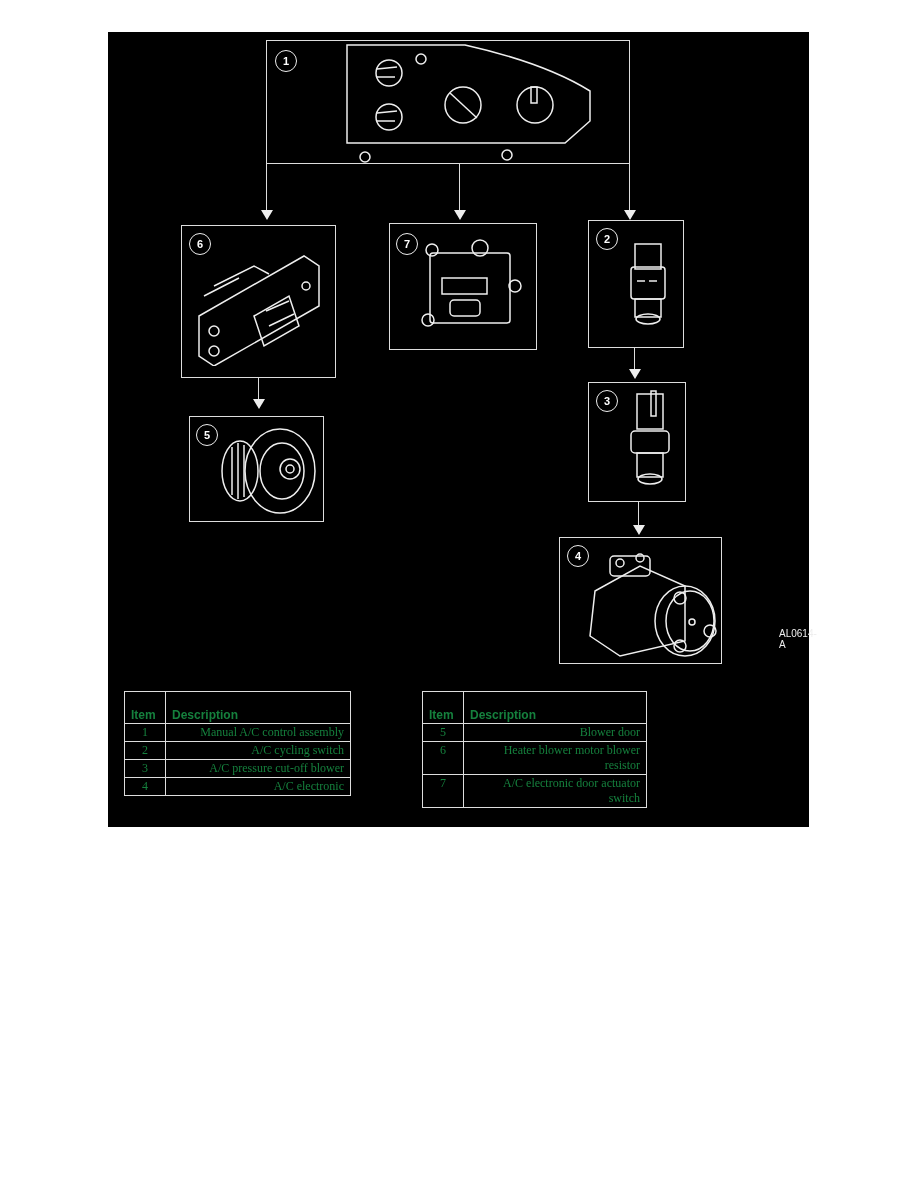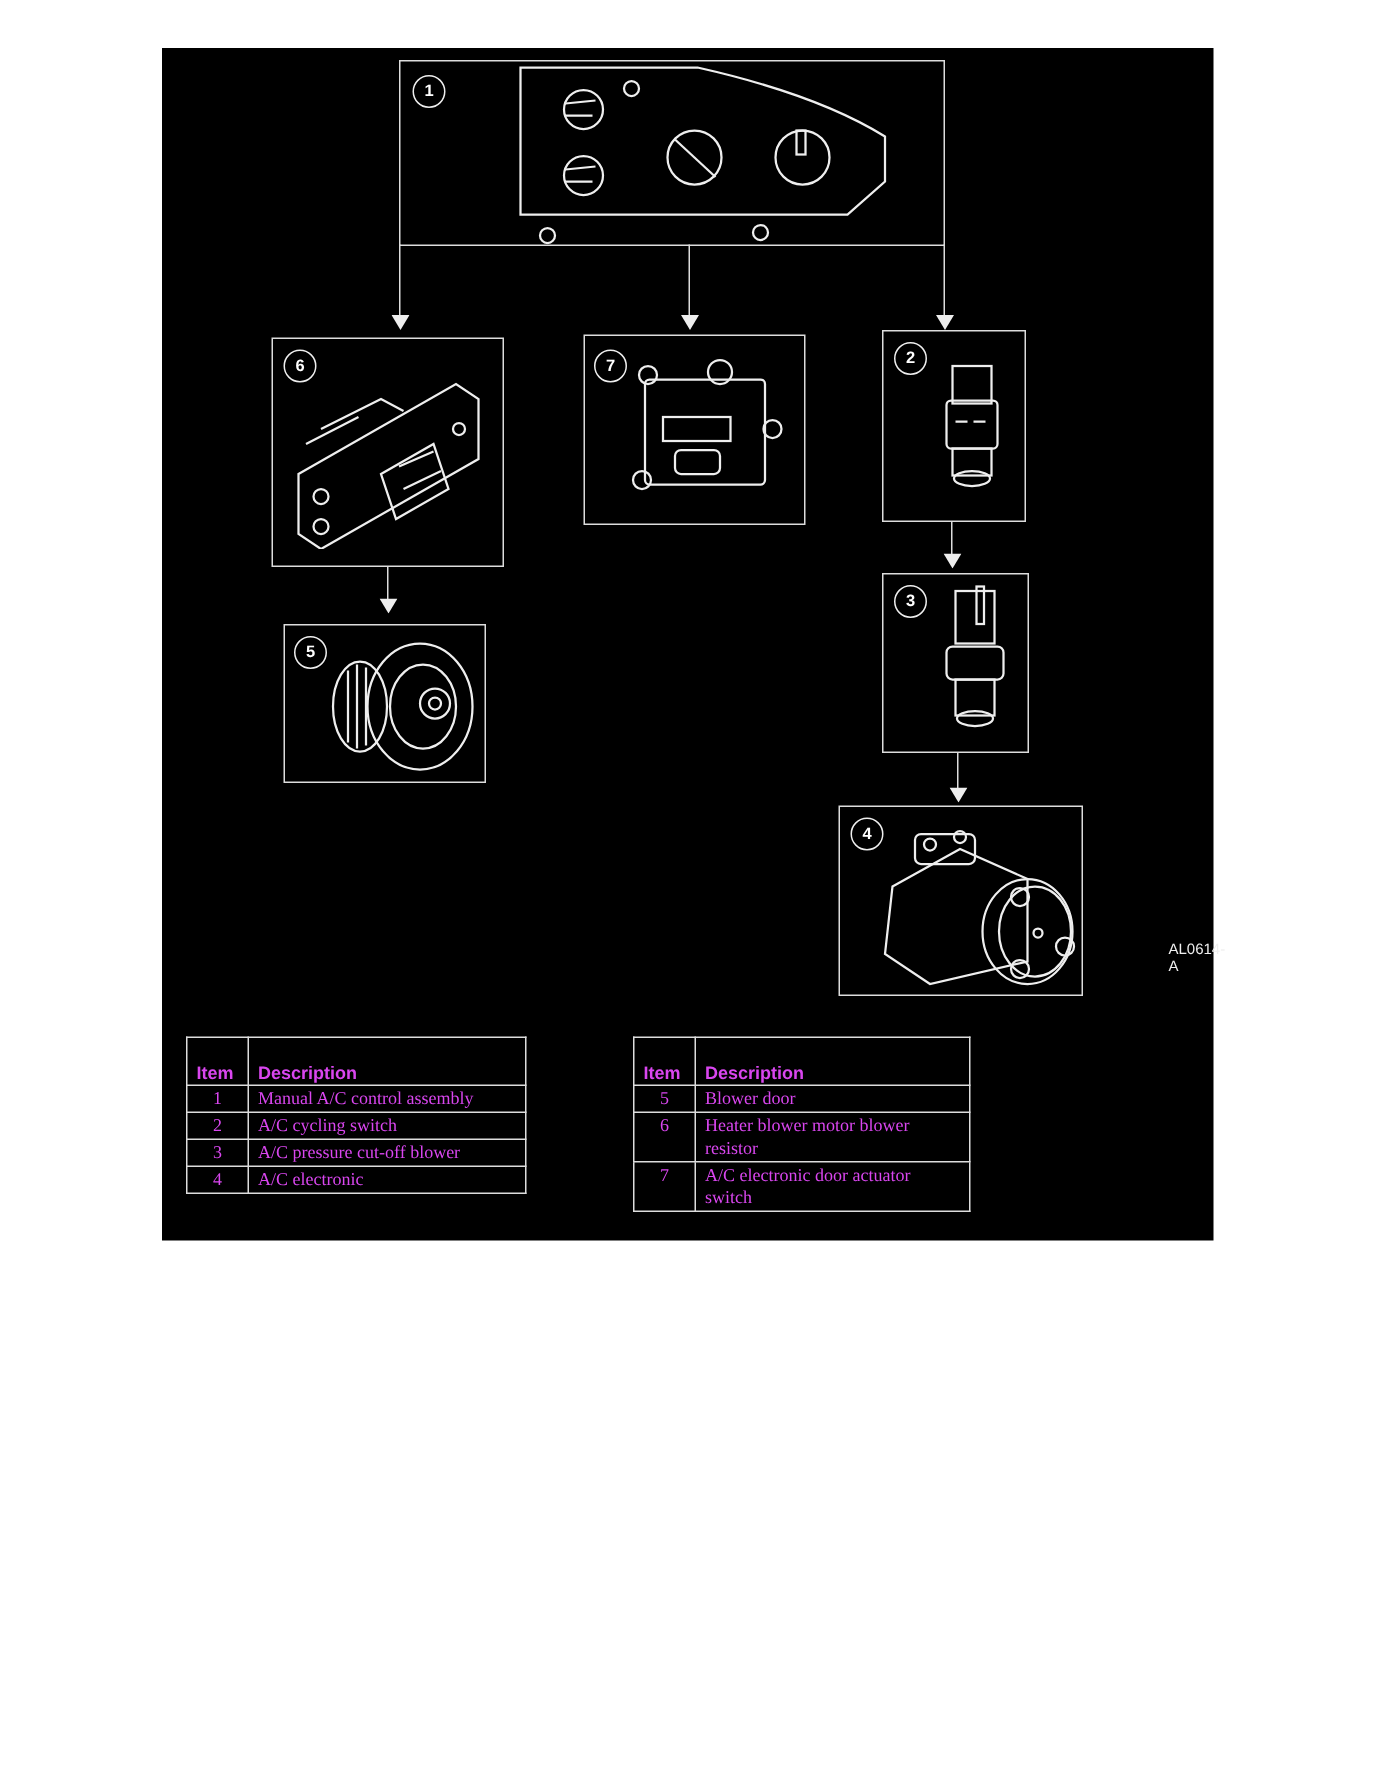--- a/index.html
+++ b/index.html
@@ -3,22 +3,22 @@
 <meta charset="utf-8">
 <style>
   html,body{margin:0;padding:0;background:#fff;}
   body{width:918px;height:1188px;position:relative;overflow:hidden;font-family:"Liberation Sans",sans-serif;}
   #panel{position:absolute;left:108px;top:32px;width:701px;height:795px;background:#000;}
   .box{position:absolute;border:1px solid #ddd;box-sizing:border-box;}
   .badge{position:absolute;width:20px;height:20px;border:1.5px solid #eee;border-radius:50%;color:#fff;font-weight:bold;font-size:11px;line-height:20px;text-align:center;}
   .line{position:absolute;background:#ddd;}
   svg.ill{position:absolute;}
   .fig-id{position:absolute;color:#eee;font-size:10px;}
-  table.legend{position:absolute;border-collapse:collapse;color:#d946ef;font-family:"Liberation Serif",serif;font-size:12px;}
-  table.legend td,table.legend th{border:1px solid #ddd;padding:1px 6px;vertical-align:top;}
+  table.legend{position:absolute;border-collapse:collapse;color:#15803d;font-family:"Liberation Serif",serif;font-size:12px;}
+  table.legend td,table.legend th{border:1px solid #ddd;padding:1px 6px;vertical-align:top;text-align:right;}
   table.legend th{font-family:"Liberation Sans",sans-serif;font-weight:bold;font-size:12px;text-align:left;padding-top:16px;}
   table.legend td.num{text-align:center;width:28px;}
 </style>
 </head>
 <body>
 
 <div id="panel">
 
   <div class="box" style="left:158px;top:8px;width:364px;height:124px;">
     <div class="badge" style="left:8px;top:9px;">1</div>

